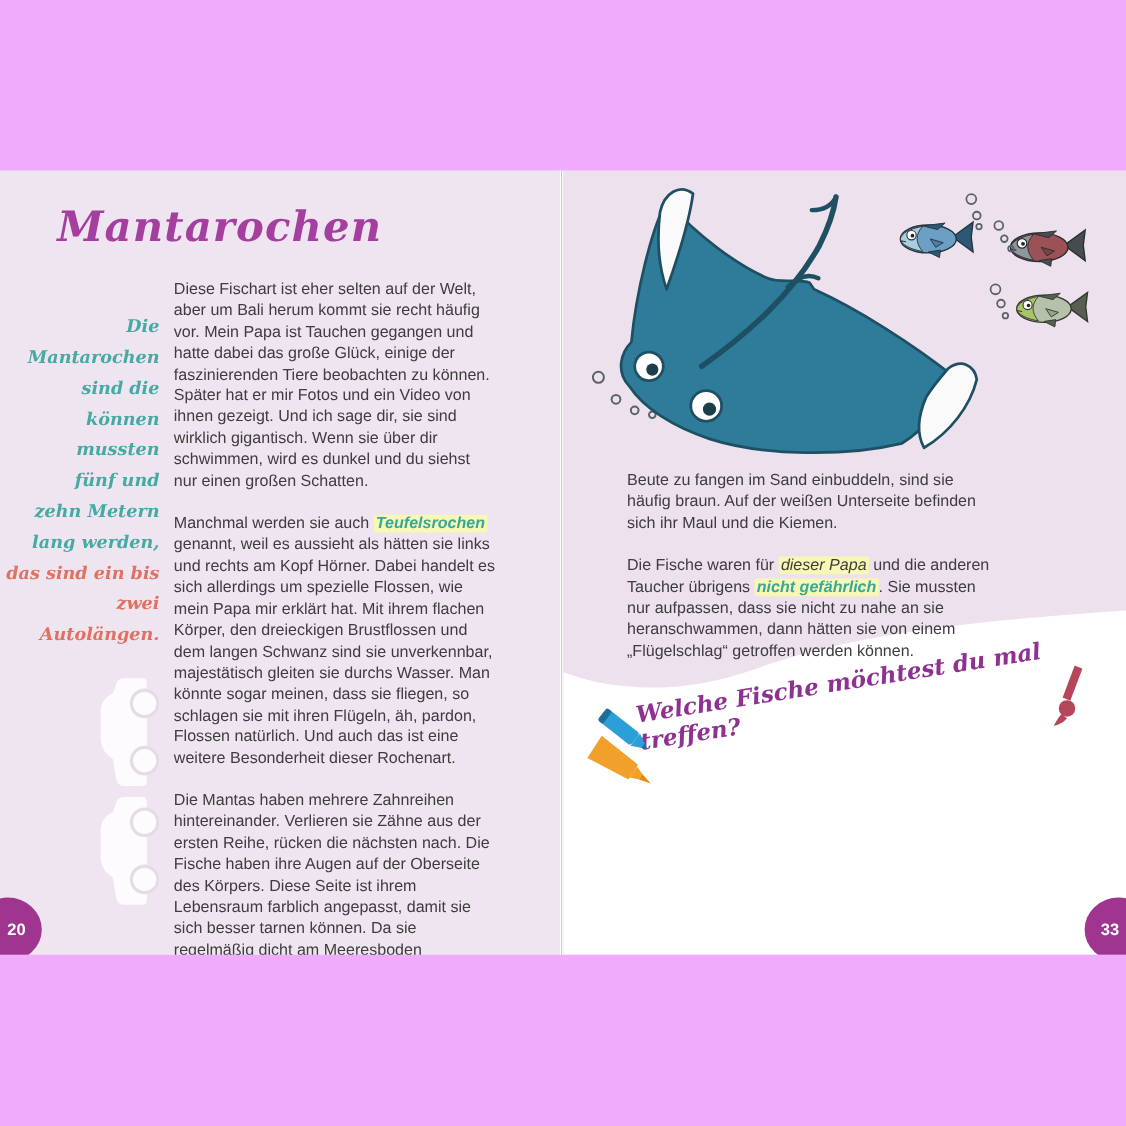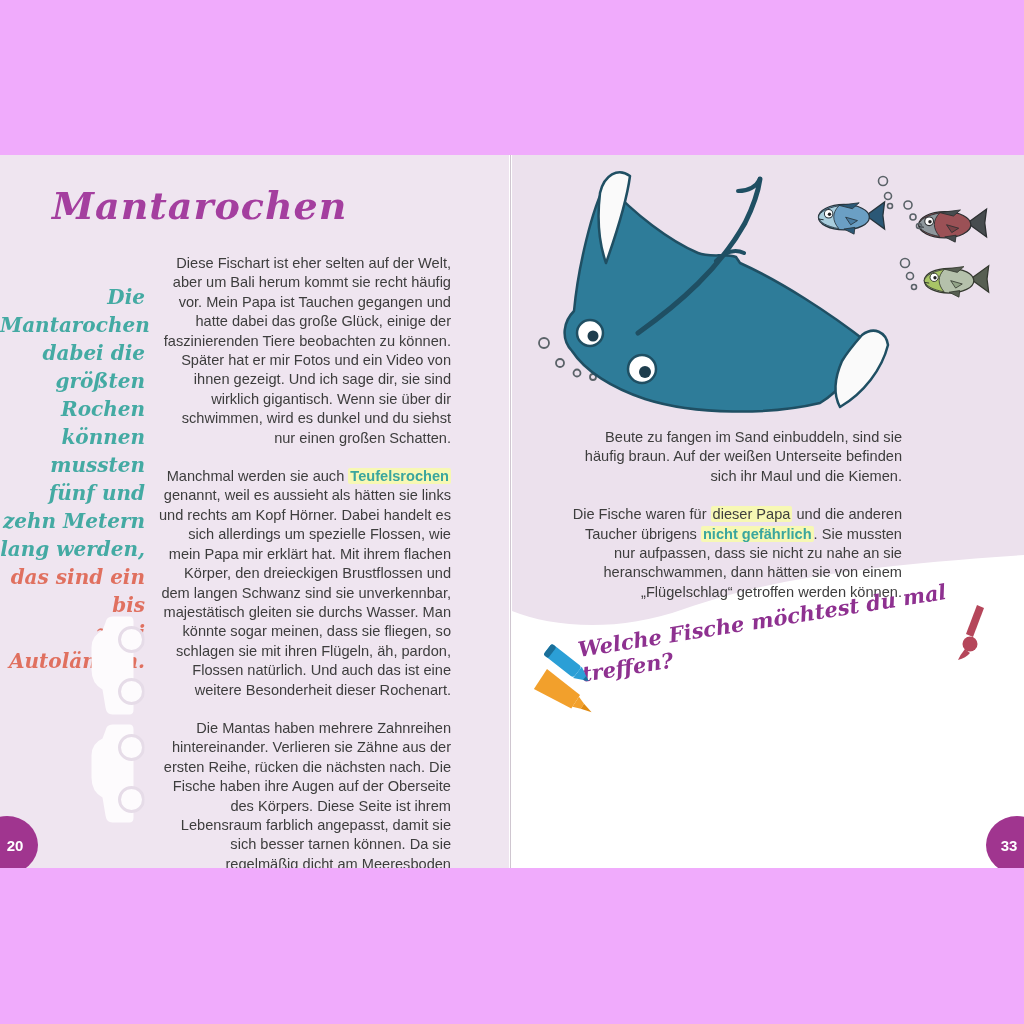--- a/index.html
+++ b/index.html
@@ -14,33 +14,33 @@
   .gutter-line { position:absolute; top:155px; left:510px; width:1px; height:713px; background:#cfc6d0; }
 
   .title {
     position:absolute; left:52px; top:28px; margin:0;
     font-family:"DejaVu Serif", serif; font-style:italic; font-weight:bold;
     font-size:38px; color:var(--title-purple,#a43f9f); letter-spacing:1px;
   }
   .sidebar {
     position:absolute; left:0; top:128px; width:145px; text-align:right;
     font-family:"DejaVu Serif", serif; font-style:italic; font-weight:bold;
-    font-size:20px; line-height:28px; color:var(--sidebar-teal,#44aaa3);
+    font-size:16px; line-height:28px; color:var(--sidebar-teal,#44aaa3);
   }
   .sidebar .coral { color:var(--sidebar-coral,#e0705f); }
 
   .bodycol {
     position:absolute; color:var(--body-text,#3d3d3d);
     font-size:14.6px; line-height:19.4px;
   }
-  .bodycol p { margin:0 0 19px 0;text-align:right; }
+  .bodycol p { margin:0 0 19px 0; }
   .bodycol-left  { left:158px; top:99px;  width:293px; }
   .bodycol-right { left:58px;  top:273px; width:332px; }
 
-  .hl { background:var(--highlight-yellow,#f7f8b4); padding:0 2px; border-radius:2px; }
+  .hl { background:var(--highlight-yellow,#f7f8b4); padding:0 2px; border-radius:2px;font-style:italic; }
   .hl-teal { color:var(--highlight-text-teal,#3aa69e); font-weight:bold; }
 
   .pagenum {
     position:absolute; width:62px; height:58px; border-radius:50%;
     background:var(--page-number-circle,#a0358f); color:#ffffff;
     font-weight:bold; font-size:15px;
     display:flex; align-items:center; justify-content:center;
   }
   .pagenum-left  { left:-24px;  top:661px; padding-left:16px; box-sizing:border-box; }
   .pagenum-right { left:474px; top:661px; padding-right:16px; box-sizing:border-box; }
@@ -62,22 +62,21 @@
 
 <div class="stage">
 
   <div class="page page-left">
 
     <h1 class="title">Mantarochen</h1>
 
     <div class="sidebar">
       <div>Die</div>
       <div>Mantarochen</div>
-      <div>dabei die</div>
-      <div>größten Rochen</div>
+      <div>sind die</div>
       <div>können mussten</div>
       <div>fünf und</div>
       <div>zehn Metern</div>
       <div>lang werden,</div>
       <div class="coral">das sind ein bis</div>
       <div class="coral">zwei Autolängen.</div>
     </div>
 
     <svg class="abs car" style="left:62px; top:482px;" width="107" height="58" viewBox="0 0 107 58">
       <path d="M5,43 L5,26 Q5,20 12,19 L30,16 Q36,5 50,5 L72,5 Q84,5 89,16 L97,19 Q103,20 103,26 L103,43 Q103,47 98,47 L10,47 Q5,47 5,43 Z" fill="#fdfbfd"></path>

